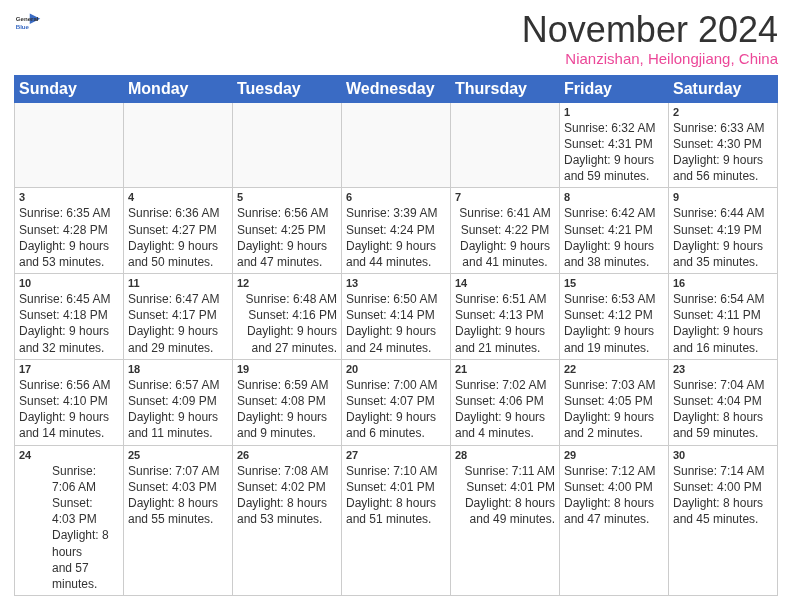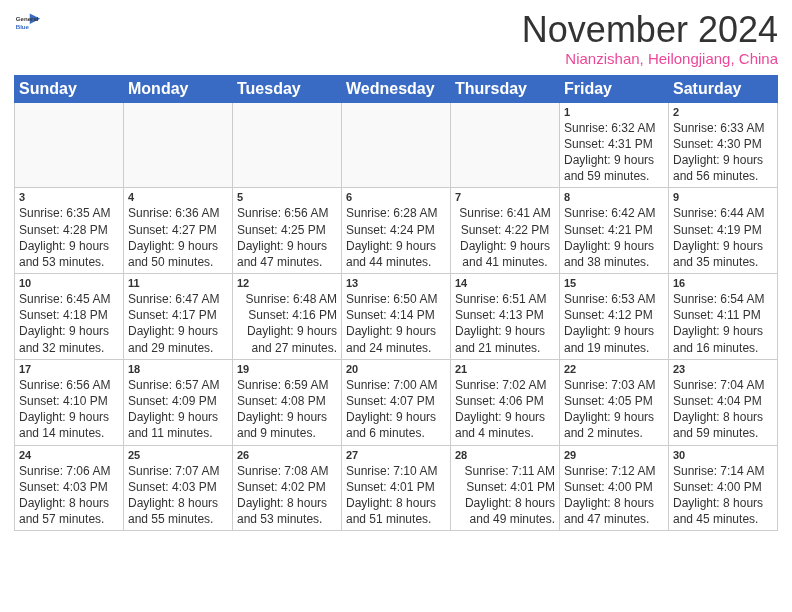--- a/index.html
+++ b/index.html
@@ -152,21 +152,21 @@
           </td>
           <td>
             <span class="day-num">5</span>
             <div class="cell-text" style="white-space: pre-line;">Sunrise: 6:56 AM
 Sunset: 4:25 PM
 Daylight: 9 hours
 and 47 minutes.</div>
           </td>
           <td>
             <span class="day-num">6</span>
-            <div class="cell-text" style="white-space: pre-line;">Sunrise: 6:28 AM
+            <div class="cell-text" style="white-space: pre-line;">Sunrise: 3:39 AM
 Sunset: 4:24 PM
 Daylight: 9 hours
 and 44 minutes.</div>
           </td>
           <td>
             <span class="day-num">7</span>
             <div class="cell-text" style="white-space: pre-line; text-align: center;">Sunrise: 6:41 AM
 Sunset: 4:22 PM
 Daylight: 9 hours
 and 41 minutes.</div>
@@ -284,21 +284,21 @@
             <span class="day-num">23</span>
             <div class="cell-text" style="white-space: pre-line;">Sunrise: 7:04 AM
 Sunset: 4:04 PM
 Daylight: 8 hours
 and 59 minutes.</div>
           </td>
         </tr>
         <tr>
           <td>
             <span class="day-num">24</span>
-            <div class="cell-text" style="white-space: pre-line;">Sunrise: 7:06 AM
+            <div class="cell-text" style="white-space: pre-line; margin-left: 33px;">Sunrise: 7:06 AM
 Sunset: 4:03 PM
 Daylight: 8 hours
 and 57 minutes.</div>
           </td>
           <td>
             <span class="day-num">25</span>
             <div class="cell-text" style="white-space: pre-line;">Sunrise: 7:07 AM
 Sunset: 4:03 PM
 Daylight: 8 hours
 and 55 minutes.</div>

